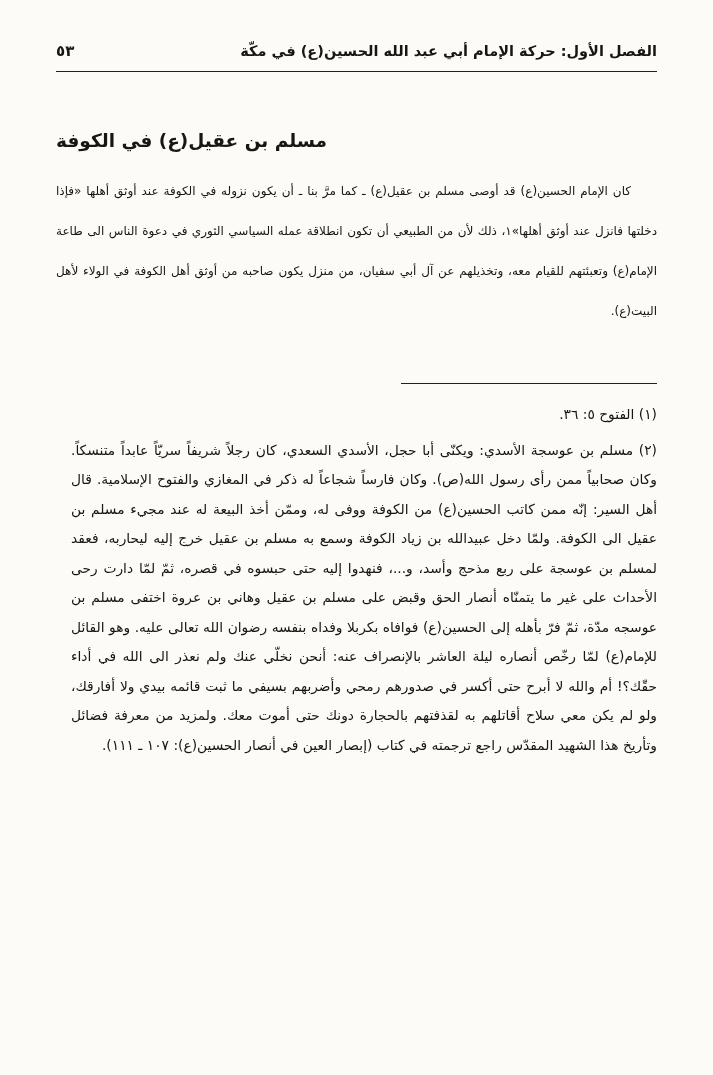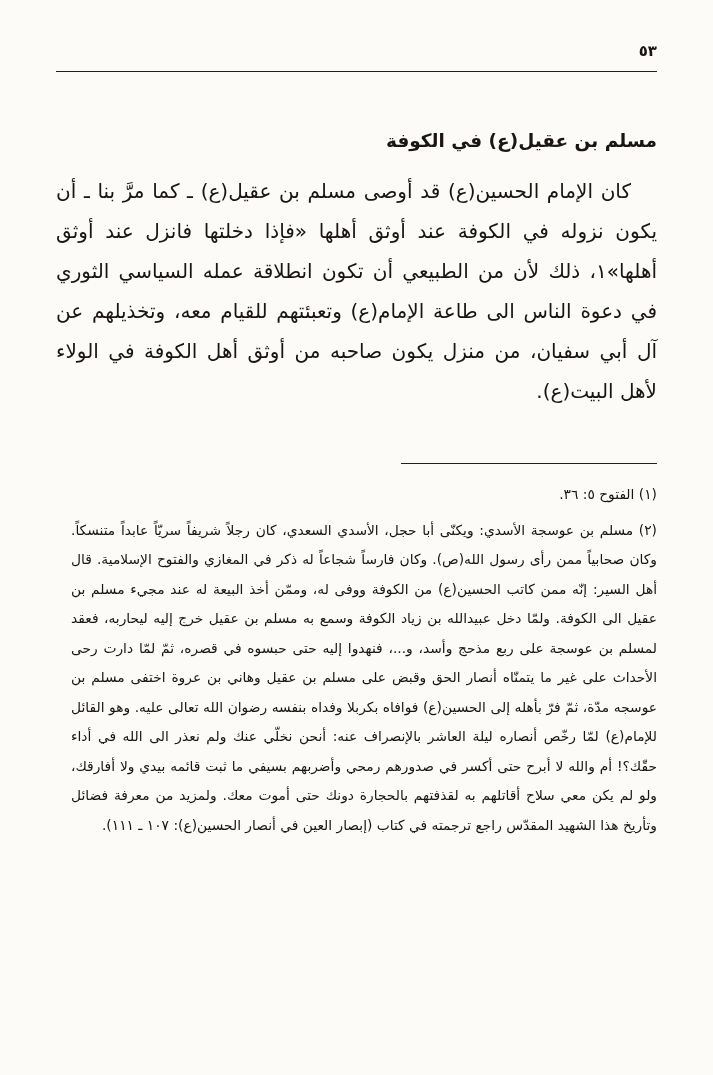--- a/index.html
+++ b/index.html
@@ -30,27 +30,27 @@
     padding-bottom: 11px;
     border-bottom: 1.6px solid #23201c;
   }
   .header .chapter { letter-spacing: 0; }
   .header .pagenum { font-size: 15px; }
   
   .section-title {
     margin-top: 58px;
     font-weight: bold;
     font-size: 18.5px;
-    text-align: right;
+    text-align: left;
   }
   
   .body-text { margin-top: 20px; }
   .body-text p {
     margin: 0 0 20px 0;
-    font-size: 20px;
+    font-size: 12px;
     line-height: 40px;
     text-align: justify;
     text-indent: 26px;
   }
   .body-text p:last-child { margin-top: 14px; }
   
   .footnote-sep {
     width: 256px;
     border: 0;
     border-top: 1.5px solid #23201c;
@@ -63,20 +63,21 @@
     text-align: justify;
   }
   .footnotes p.short { text-align: right; }
 </style>
 </head>
 <body>
 
 <div class="page">
 
   <div class="header">
+    <span class="chapter">الفصل الأول: حركة الإمام أبي عبد الله الحسين(ع) في مكّة</span>
     <span class="pagenum">٥٣</span>
   </div>
 
   <h2 class="section-title">مسلم بن عقيل(ع) في الكوفة</h2>
 
   <div class="body-text">
     <p>كان الإمام الحسين(ع) قد أوصى مسلم بن عقيل(ع) ـ كما مرَّ بنا ـ أن يكون نزوله في الكوفة عند أوثق أهلها «فإذا دخلتها فانزل عند أوثق أهلها»١، ذلك لأن من الطبيعي أن تكون انطلاقة عمله السياسي الثوري في دعوة الناس الى طاعة الإمام(ع) وتعبئتهم للقيام معه، وتخذيلهم عن آل أبي سفيان، من منزل يكون صاحبه من أوثق أهل الكوفة في الولاء لأهل البيت(ع).</p>
   </div>
 
   <hr class="footnote-sep">

